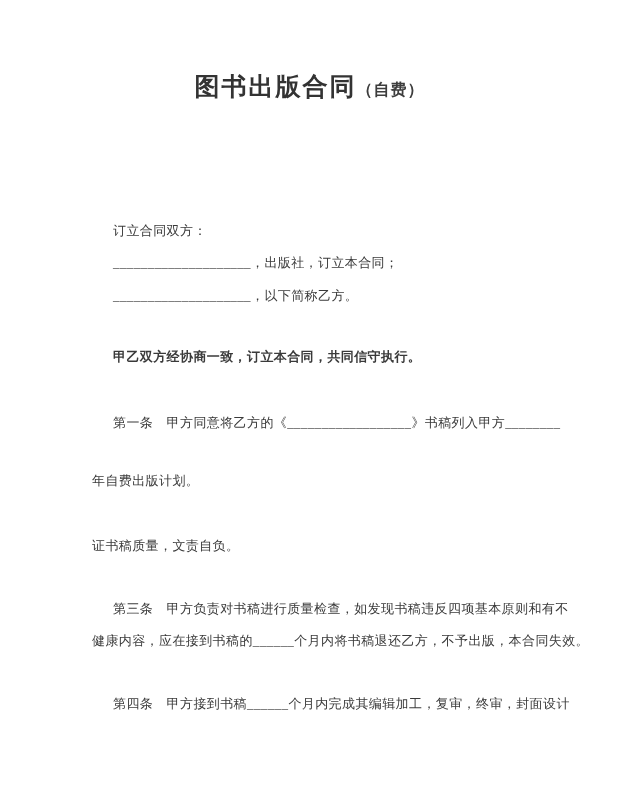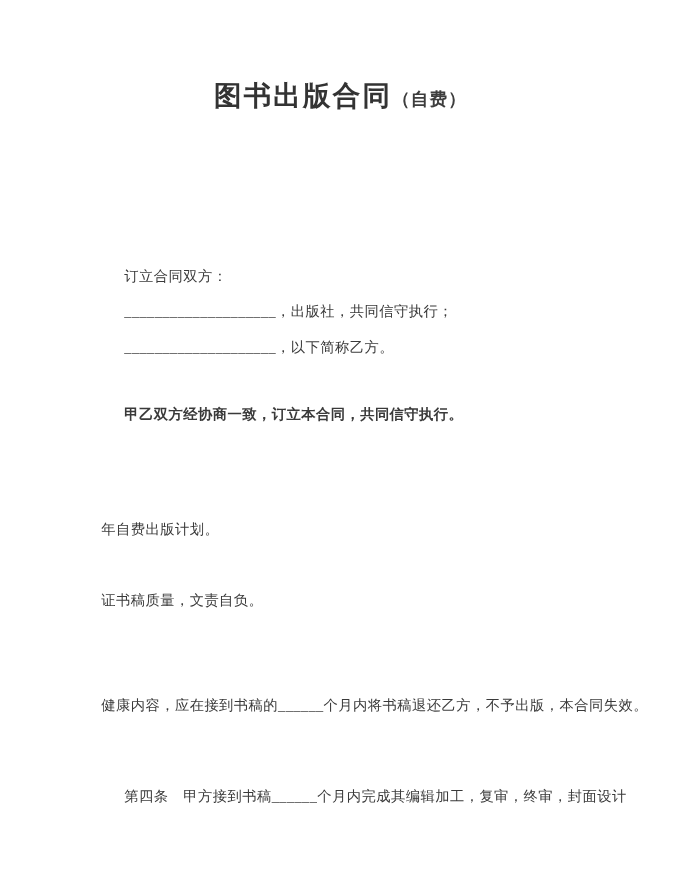--- a/index.html
+++ b/index.html
@@ -39,21 +39,20 @@
   .line {
     position: absolute;
     left: 92px;
     font-size: 13px;
     letter-spacing: 0.4px;
     white-space: nowrap;
     color: #3a3a3a;
   }
   .indent {
     left: 113px;
-    margin-top: 20px;
   }
   
   .l-intro1 { top: 222px; }
   .l-intro2 { top: 254px; }
   .l-intro3 { top: 287px; }
   .l-agree  { top: 348px; font-weight: bold; }
   .l-a1-1   { top: 414px; }
   .l-a1-2   { top: 472px; }
   .l-a2-1   { top: 504px; }
   .l-a2-2   { top: 537px; text-align: center; }
@@ -65,27 +64,29 @@
 <body>
 
 <div class="page">
 
   <div class="doc-title">
     <span class="main">图书出版合同</span><span class="suffix">（自费）</span>
   </div>
 
   <div class="line indent l-intro1">订立合同双方：</div>
 
-  <div class="line indent l-intro2">____________________，出版社，共同信守执行；</div>
+  <div class="line indent l-intro2">____________________，出版社，订立本合同；</div>
 
   <div class="line indent l-intro3">____________________，以下简称乙方。</div>
 
   <div class="line indent l-agree">甲乙双方经协商一致，订立本合同，共同信守执行。</div>
 
+  <div class="line indent l-a1-1">第一条　甲方同意将乙方的《__________________》书稿列入甲方________</div>
   <div class="line l-a1-2">年自费出版计划。</div>
 
   <div class="line l-a2-2">证书稿质量，文责自负。</div>
 
+  <div class="line indent l-a3-1">第三条　甲方负责对书稿进行质量检查，如发现书稿违反四项基本原则和有不</div>
   <div class="line indent l-a4-1">第四条　甲方接到书稿______个月内完成其编辑加工，复审，终审，封面设计</div>
 
   <div class="line l-a3-2">健康内容，应在接到书稿的______个月内将书稿退还乙方，不予出版，本合同失效。</div>
 
 </div>
 
 </body></html>

